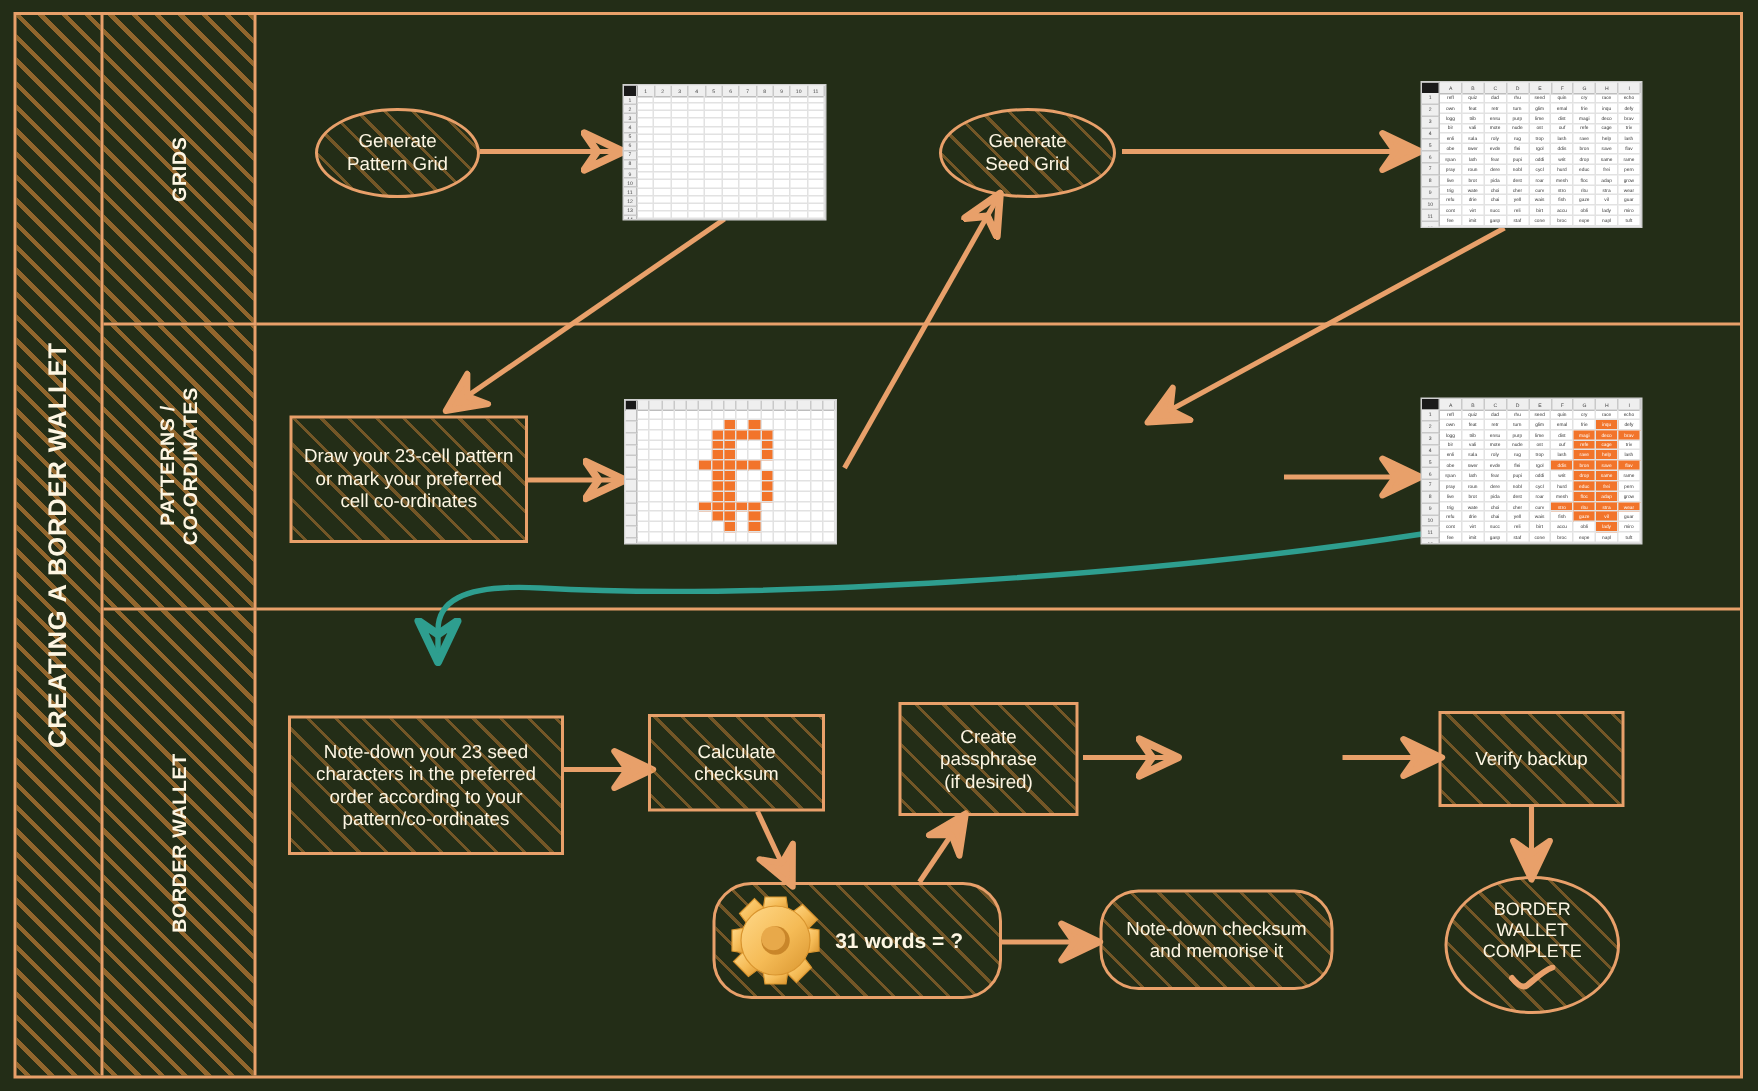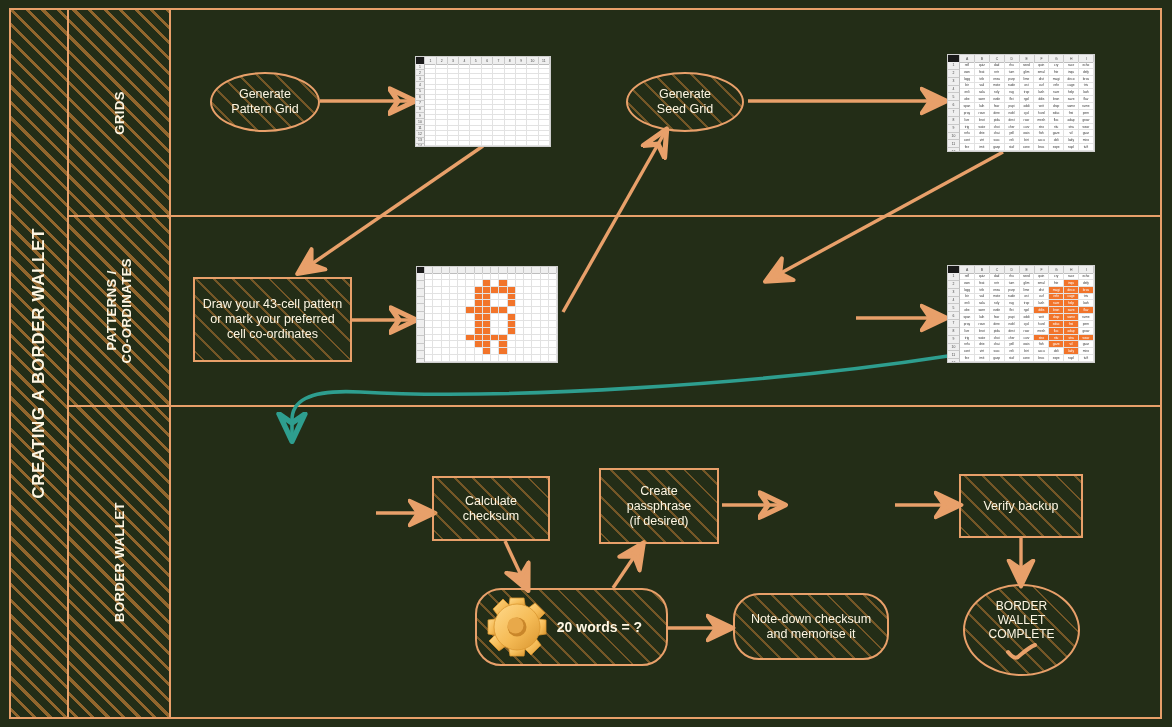--- a/index.html
+++ b/index.html
@@ -613,21 +613,21 @@
             <span class="" style="width:14.88888888888889px;height:6.846153846153846px">broc</span>
             <span class="" style="width:14.88888888888889px;height:6.846153846153846px">expe</span>
             <span class="" style="width:14.88888888888889px;height:6.846153846153846px">napl</span>
             <span class="" style="width:14.88888888888889px;height:6.846153846153846px">tuft</span>
           </div>
         </div>
       </div>
     </div>
 
   <div class="shape hatch-light" style="left:193px;top:277px;width:159px;height:85px;">
-    <span>Draw your 43-cell pattern or mark your preferred cell co-ordinates</span>
+    <span>Draw your 23-cell pattern or mark your preferred cell co-ordinates</span>
   </div>
 
   <div class="sheet" id="sheet-pattern" style="left:417px;top:267px;width:140px;height:95px;">
       <div class="hdrow" style="height:6px">
         <div class="corner" style="width:8px;height:6px"></div>
         <div style="width:8.25px;height:6px"></div>
         <div style="width:8.25px;height:6px"></div>
         <div style="width:8.25px;height:6px"></div>
         <div style="width:8.25px;height:6px"></div>
         <div style="width:8.25px;height:6px"></div>
@@ -1067,39 +1067,42 @@
             <span class="" style="width:14.88888888888889px;height:6.846153846153846px">cone</span>
             <span class="" style="width:14.88888888888889px;height:6.846153846153846px">broc</span>
             <span class="" style="width:14.88888888888889px;height:6.846153846153846px">expe</span>
             <span class="" style="width:14.88888888888889px;height:6.846153846153846px">napl</span>
             <span class="" style="width:14.88888888888889px;height:6.846153846153846px">tuft</span>
           </div>
         </div>
       </div>
     </div>
 
+  <div class="shape hatch-light" style="left:192px;top:477px;width:184px;height:93px;">
+    <span>Note-down your 23 seed characters in the preferred order according to your pattern/co-ordinates</span>
+  </div>
 
   <div class="shape hatch-light" style="left:599px;top:468px;width:120px;height:76px;">
     <span style="white-space:pre-line;">Create
 passphrase
 (if desired)</span>
   </div>
 
   <div class="shape hatch-light" style="left:432px;top:476px;width:118px;height:65px;">
     <span style="white-space:pre-line;">Calculate
 checksum</span>
   </div>
 
 
   <div class="shape hatch-light" style="left:959px;top:474px;width:124px;height:64px;">
     <span>Verify backup</span>
   </div>
 
   <div class="shape rounded hatch-light" style="left:475px;top:588px;width:193px;height:78px;justify-content:flex-end;padding-right:24px;">
-    <span class="wordlbl">20 words = ?</span>
+    <span class="wordlbl">31 words = ?</span>
   </div>
   <div class="gearbox" style="left:483px;top:595px;width:70px;height:64px;">
     <svg viewBox="0 0 70 64" width="70" height="64">
       <defs>
         <linearGradient id="gg" x1="0" y1="0" x2="1" y2="1">
           <stop offset="0%" stop-color="#ffd98a"></stop>
           <stop offset="55%" stop-color="#f5bb56"></stop>
           <stop offset="100%" stop-color="#d9952f"></stop>
         </linearGradient>
       </defs>

